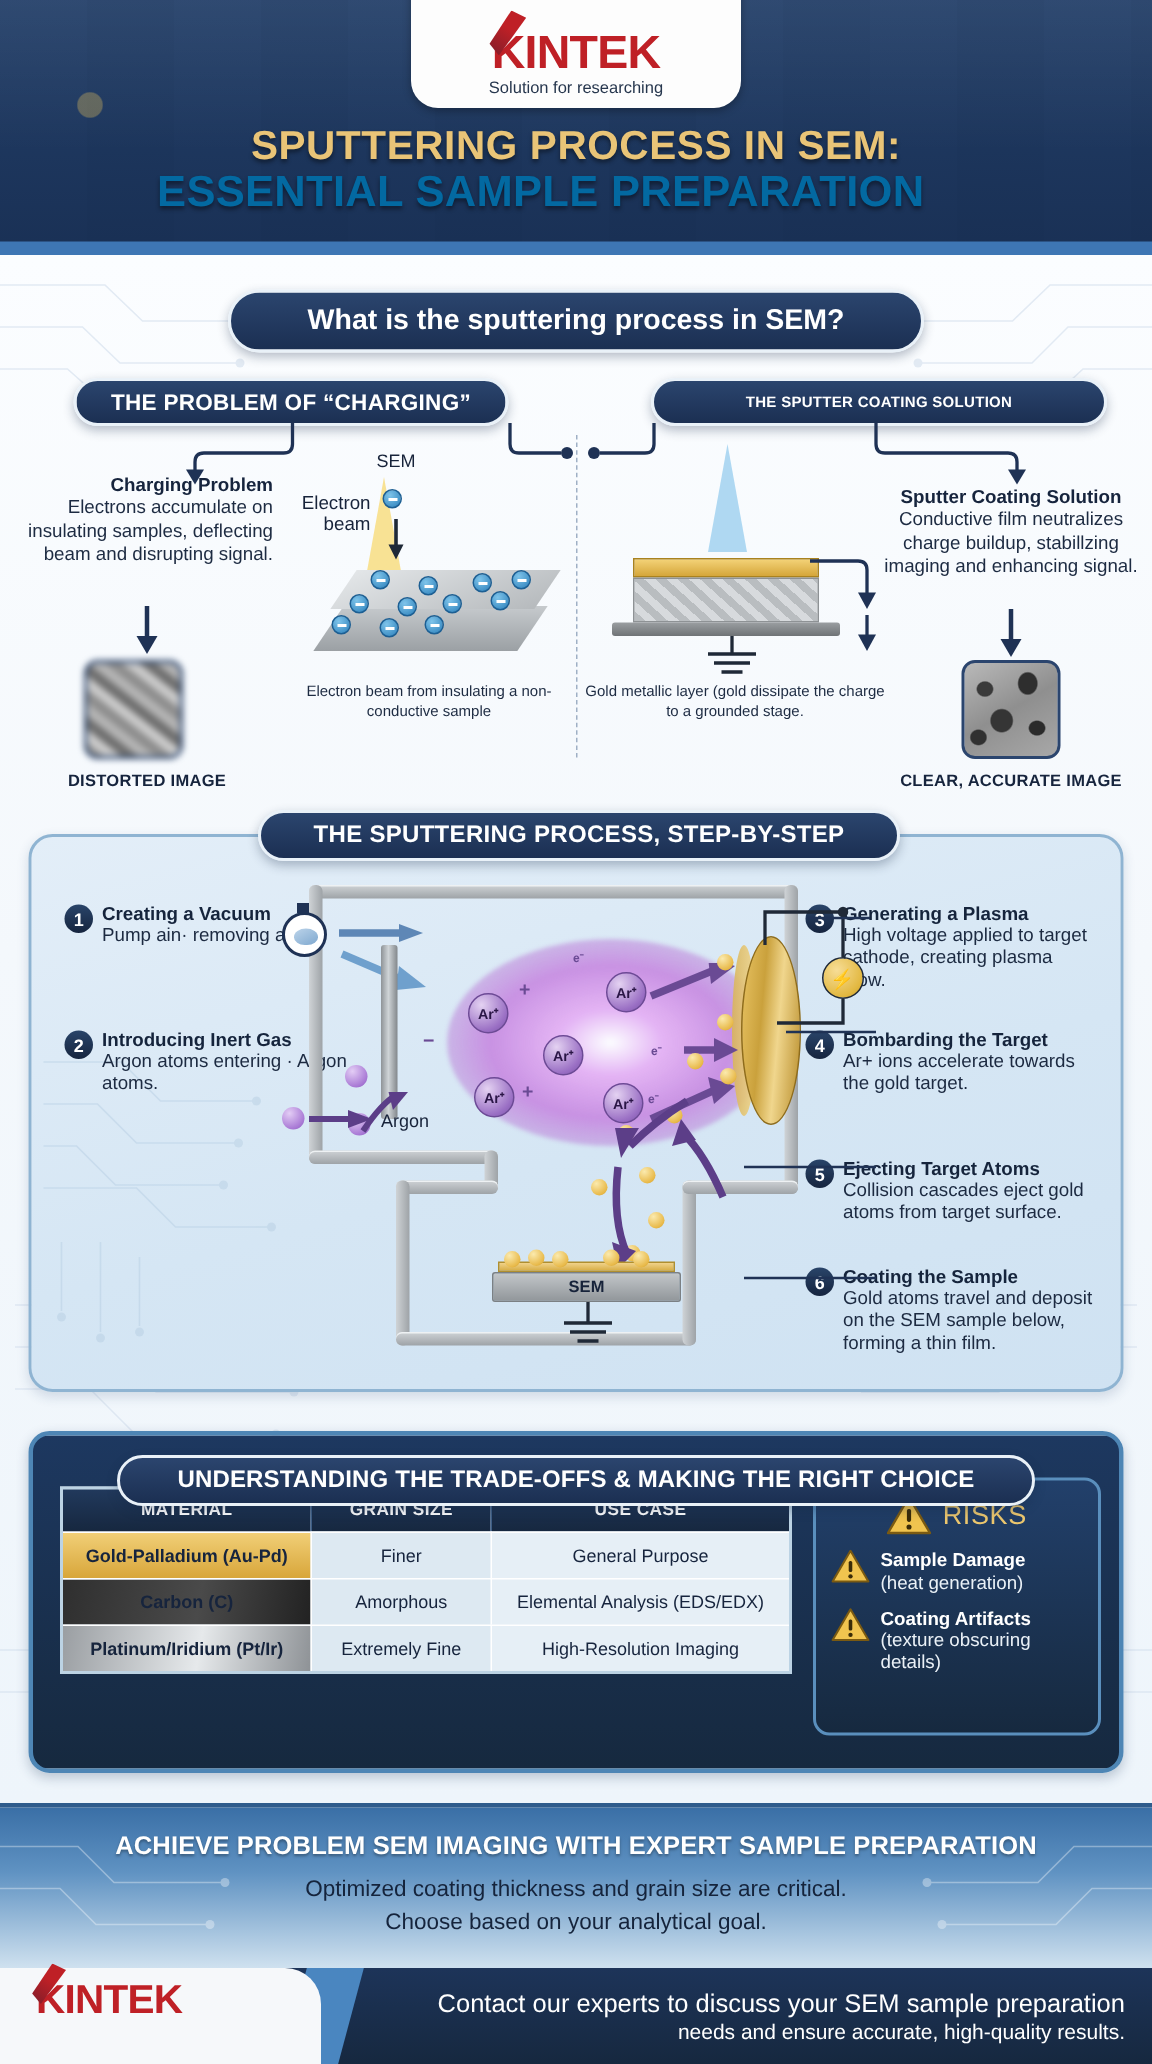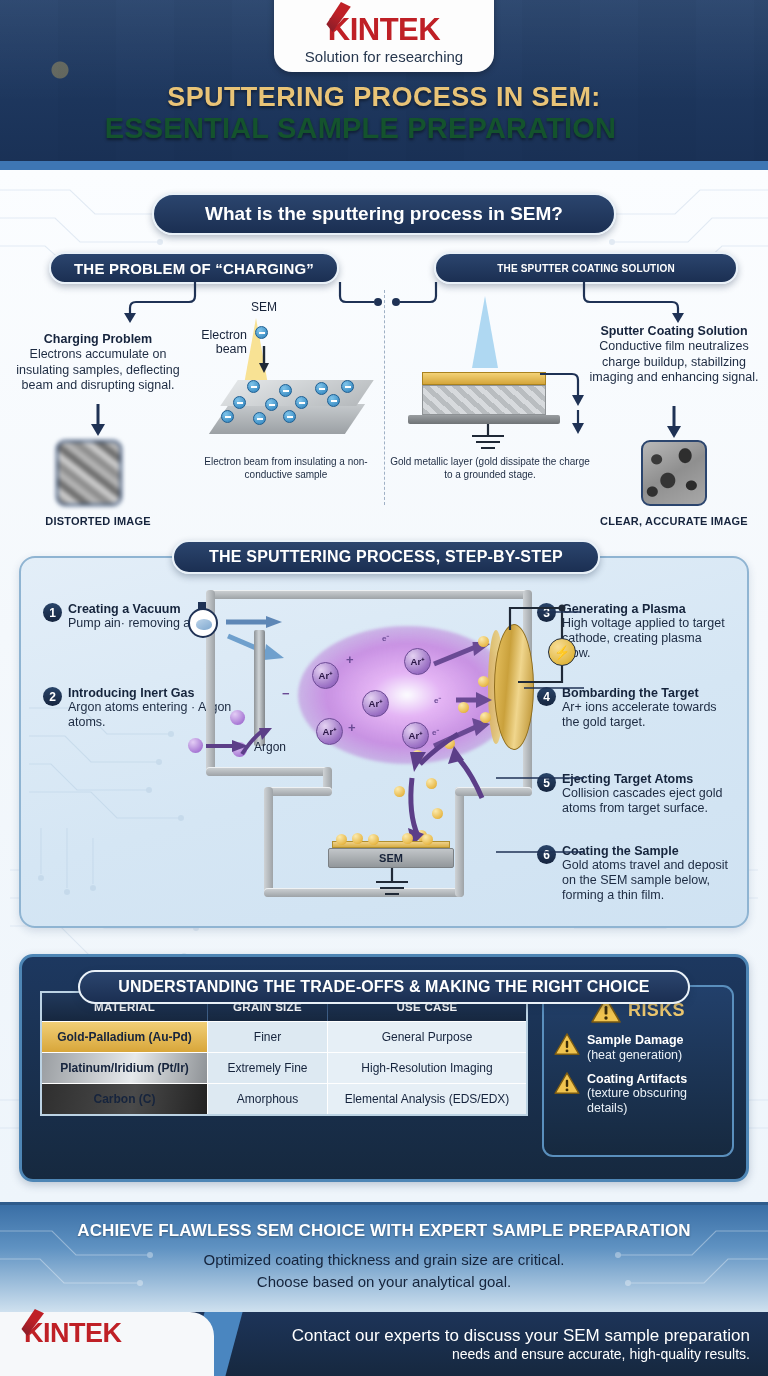--- a/index.html
+++ b/index.html
@@ -44,31 +44,31 @@
   }
   .logo-word{
     font-size:31px; font-weight:bold; letter-spacing:-.5px; color:#bf2026;
     line-height:1; position:relative;
   }
   .logo-word .swoosh{
     position:absolute; left:-3px; top:-12px; width:26px; height:30px;
     background:linear-gradient(215deg,#bf2026 42%, #7d1d2a 100%);
     clip-path:polygon(62% 0,100% 16%,30% 100%,6% 74%);
   }
-  .logo-tag{ font-size:15px; color:#27374e; margin-top:3px; }
+  .logo-tag{ font-size:11px; color:#27374e; margin-top:3px; }
 
   .hdr-title1{
     position:absolute; width:768px; top:82px; text-align:center;
     font-size:27px; font-weight:bold; letter-spacing:.4px;
     color:#e9c477; text-shadow:0 2px 3px rgba(0,0,0,.45);
   }
   .hdr-title2{
     position:absolute; width:721px; top:112px; text-align:center;
     font-size:29px; font-weight:bold; letter-spacing:.2px;
-    color:#14532d; text-shadow:0 2px 3px rgba(0,0,0,.45);
+    color:#0369a1; text-shadow:0 2px 3px rgba(0,0,0,.45);
   }
 
   
   .body-bg{
     position:absolute; left:0; top:170px; width:768px; height:1032px;
     background:linear-gradient(180deg,#fbfdff 0%,#f4f8fc 45%,#eef5fb 100%);
   }
   .circuit{
     position:absolute; inset:0; opacity:.55;
   }
@@ -279,21 +279,21 @@
 
   .risks{
     position:absolute; left:520px; top:28px; width:192px; height:172px;
     background:linear-gradient(180deg,#22406b,#16293f);
     border:2px solid #5a8fbd; border-radius:11px;
   }
   .risks-head{
     display:flex; align-items:center; justify-content:center; gap:7px;
     padding-top:10px;
   }
-  .risks-head .rtxt{ font-size:18px; font-weight:bold; color:#ecc76e; letter-spacing:.4px; }
+  .risks-head .rtxt{ font-size:18px; font-weight:normal; color:#ecc76e; letter-spacing:.4px; }
   .risk-row{ display:flex; gap:7px; padding:9px 10px 0 10px; }
   .risk-row .rname{ font-size:12.5px; font-weight:bold; color:#fff; line-height:1.18; }
   .risk-row .rsub{ font-size:12.5px; color:#eaf1f7; line-height:1.18; }
 
   .warn{ position:relative; flex:0 0 auto; }
 
   
   .cta{
     position:absolute; left:0; top:1202px; width:768px; height:110px;
     background:linear-gradient(180deg,#3a6fa6 0%,#5f92c2 40%,#cfe1ef 100%);
@@ -398,21 +398,21 @@
   <path d="M58 0 V14 Q58 20 52 20 H22" stroke="#1f3255" stroke-width="2.2" fill="none"></path>
   <circle cx="18" cy="20" r="4" fill="#1f3255"></circle>
 </svg>
 <svg style="position:absolute;left:560px;top:282px;width:160px;height:42px">
   <path d="M24 0 V14 Q24 20 30 20 H112 Q118 20 118 26 V32" stroke="#1f3255" stroke-width="2.2" fill="none"></path>
   <polygon points="112,31 124,31 118,41" fill="#1f3255"></polygon>
 </svg>
 
 <div class="vdivider"></div>
 
-<div class="cmp-text" style="left:14px; top:332px; width:168px;">
+<div class="cmp-text" style="left:14px; top:316px; width:168px;text-align:right;">
   <div class="cmp-title">Charging Problem</div>
   <div class="cmp-body">Electrons accumulate on insulating samples, deflecting beam and disrupting signal.</div>
 </div>
 <svg style="position:absolute;left:80px;top:404px;width:36px;height:34px">
   <path d="M18 0 V22" stroke="#1f3255" stroke-width="3" fill="none"></path>
   <polygon points="11,20 25,20 18,32" fill="#1f3255"></polygon>
 </svg>
 <div class="micro distorted" style="left:56px; top:440px;"></div>
 <div class="cmp-label" style="left:14px; top:515px; width:168px;">DISTORTED IMAGE</div>
 
@@ -642,28 +642,28 @@
         <th>USE CASE</th>
       </tr>
     </thead>
     <tbody>
       <tr>
         <td class="m-name aupd-c">Gold-Palladium (Au-Pd)</td>
         <td class="cell-a">Finer</td>
         <td class="cell-b">General Purpose</td>
       </tr>
       <tr>
+        <td class="m-name carb-c">Carbon (C)</td>
+        <td class="cell-a">Amorphous</td>
+        <td class="cell-b">Elemental Analysis (EDS/EDX)</td>
+      </tr>
+      <tr>
         <td class="m-name ptir-c">Platinum/Iridium (Pt/Ir)</td>
         <td class="cell-a">Extremely Fine</td>
         <td class="cell-b">High-Resolution Imaging</td>
-      </tr>
-      <tr>
-        <td class="m-name carb-c">Carbon (C)</td>
-        <td class="cell-a">Amorphous</td>
-        <td class="cell-b">Elemental Analysis (EDS/EDX)</td>
       </tr>
     </tbody>
   </table>
 
   <div class="risks">
     <div class="risks-head">
       <svg class="warn" width="30" height="27" viewBox="0 0 30 27">
         <path d="M15 1 L29 25 H1 Z" fill="#f0c44f" stroke="#7a5a12" stroke-width="1.6" stroke-linejoin="round"></path>
         <rect x="13.6" y="9" width="2.8" height="8.6" rx="1.2" fill="#3a2c08"></rect>
         <circle cx="15" cy="21" r="1.7" fill="#3a2c08"></circle>
@@ -704,21 +704,21 @@
       <path d="M0 26 H52 L76 50 H150 M0 54 H40 L64 78 H140"></path>
       <path d="M768 26 H716 L692 50 H618 M768 54 H728 L704 78 H628"></path>
     </g>
     <g fill="#ffffff">
       <circle cx="150" cy="50" r="3"></circle>
         <circle cx="140" cy="78" r="3"></circle>
       <circle cx="618" cy="50" r="3"></circle>
         <circle cx="628" cy="78" r="3"></circle>
     </g>
   </svg>
-  <div class="cta-title">ACHIEVE FLAWLESS SEM CHOICE WITH EXPERT SAMPLE PREPARATION</div>
+  <div class="cta-title">ACHIEVE PROBLEM SEM IMAGING WITH EXPERT SAMPLE PREPARATION</div>
   <div class="cta-l1">Optimized coating thickness and grain size are critical.</div>
   <div class="cta-l2">Choose based on your analytical goal.</div>
 </div>
 
 <div class="footer">
   <div class="foot-accent"></div>
   <div class="foot-white">
     <div class="foot-logo">
       <span class="swoosh"></span>
       <span>KINTEK</span>

